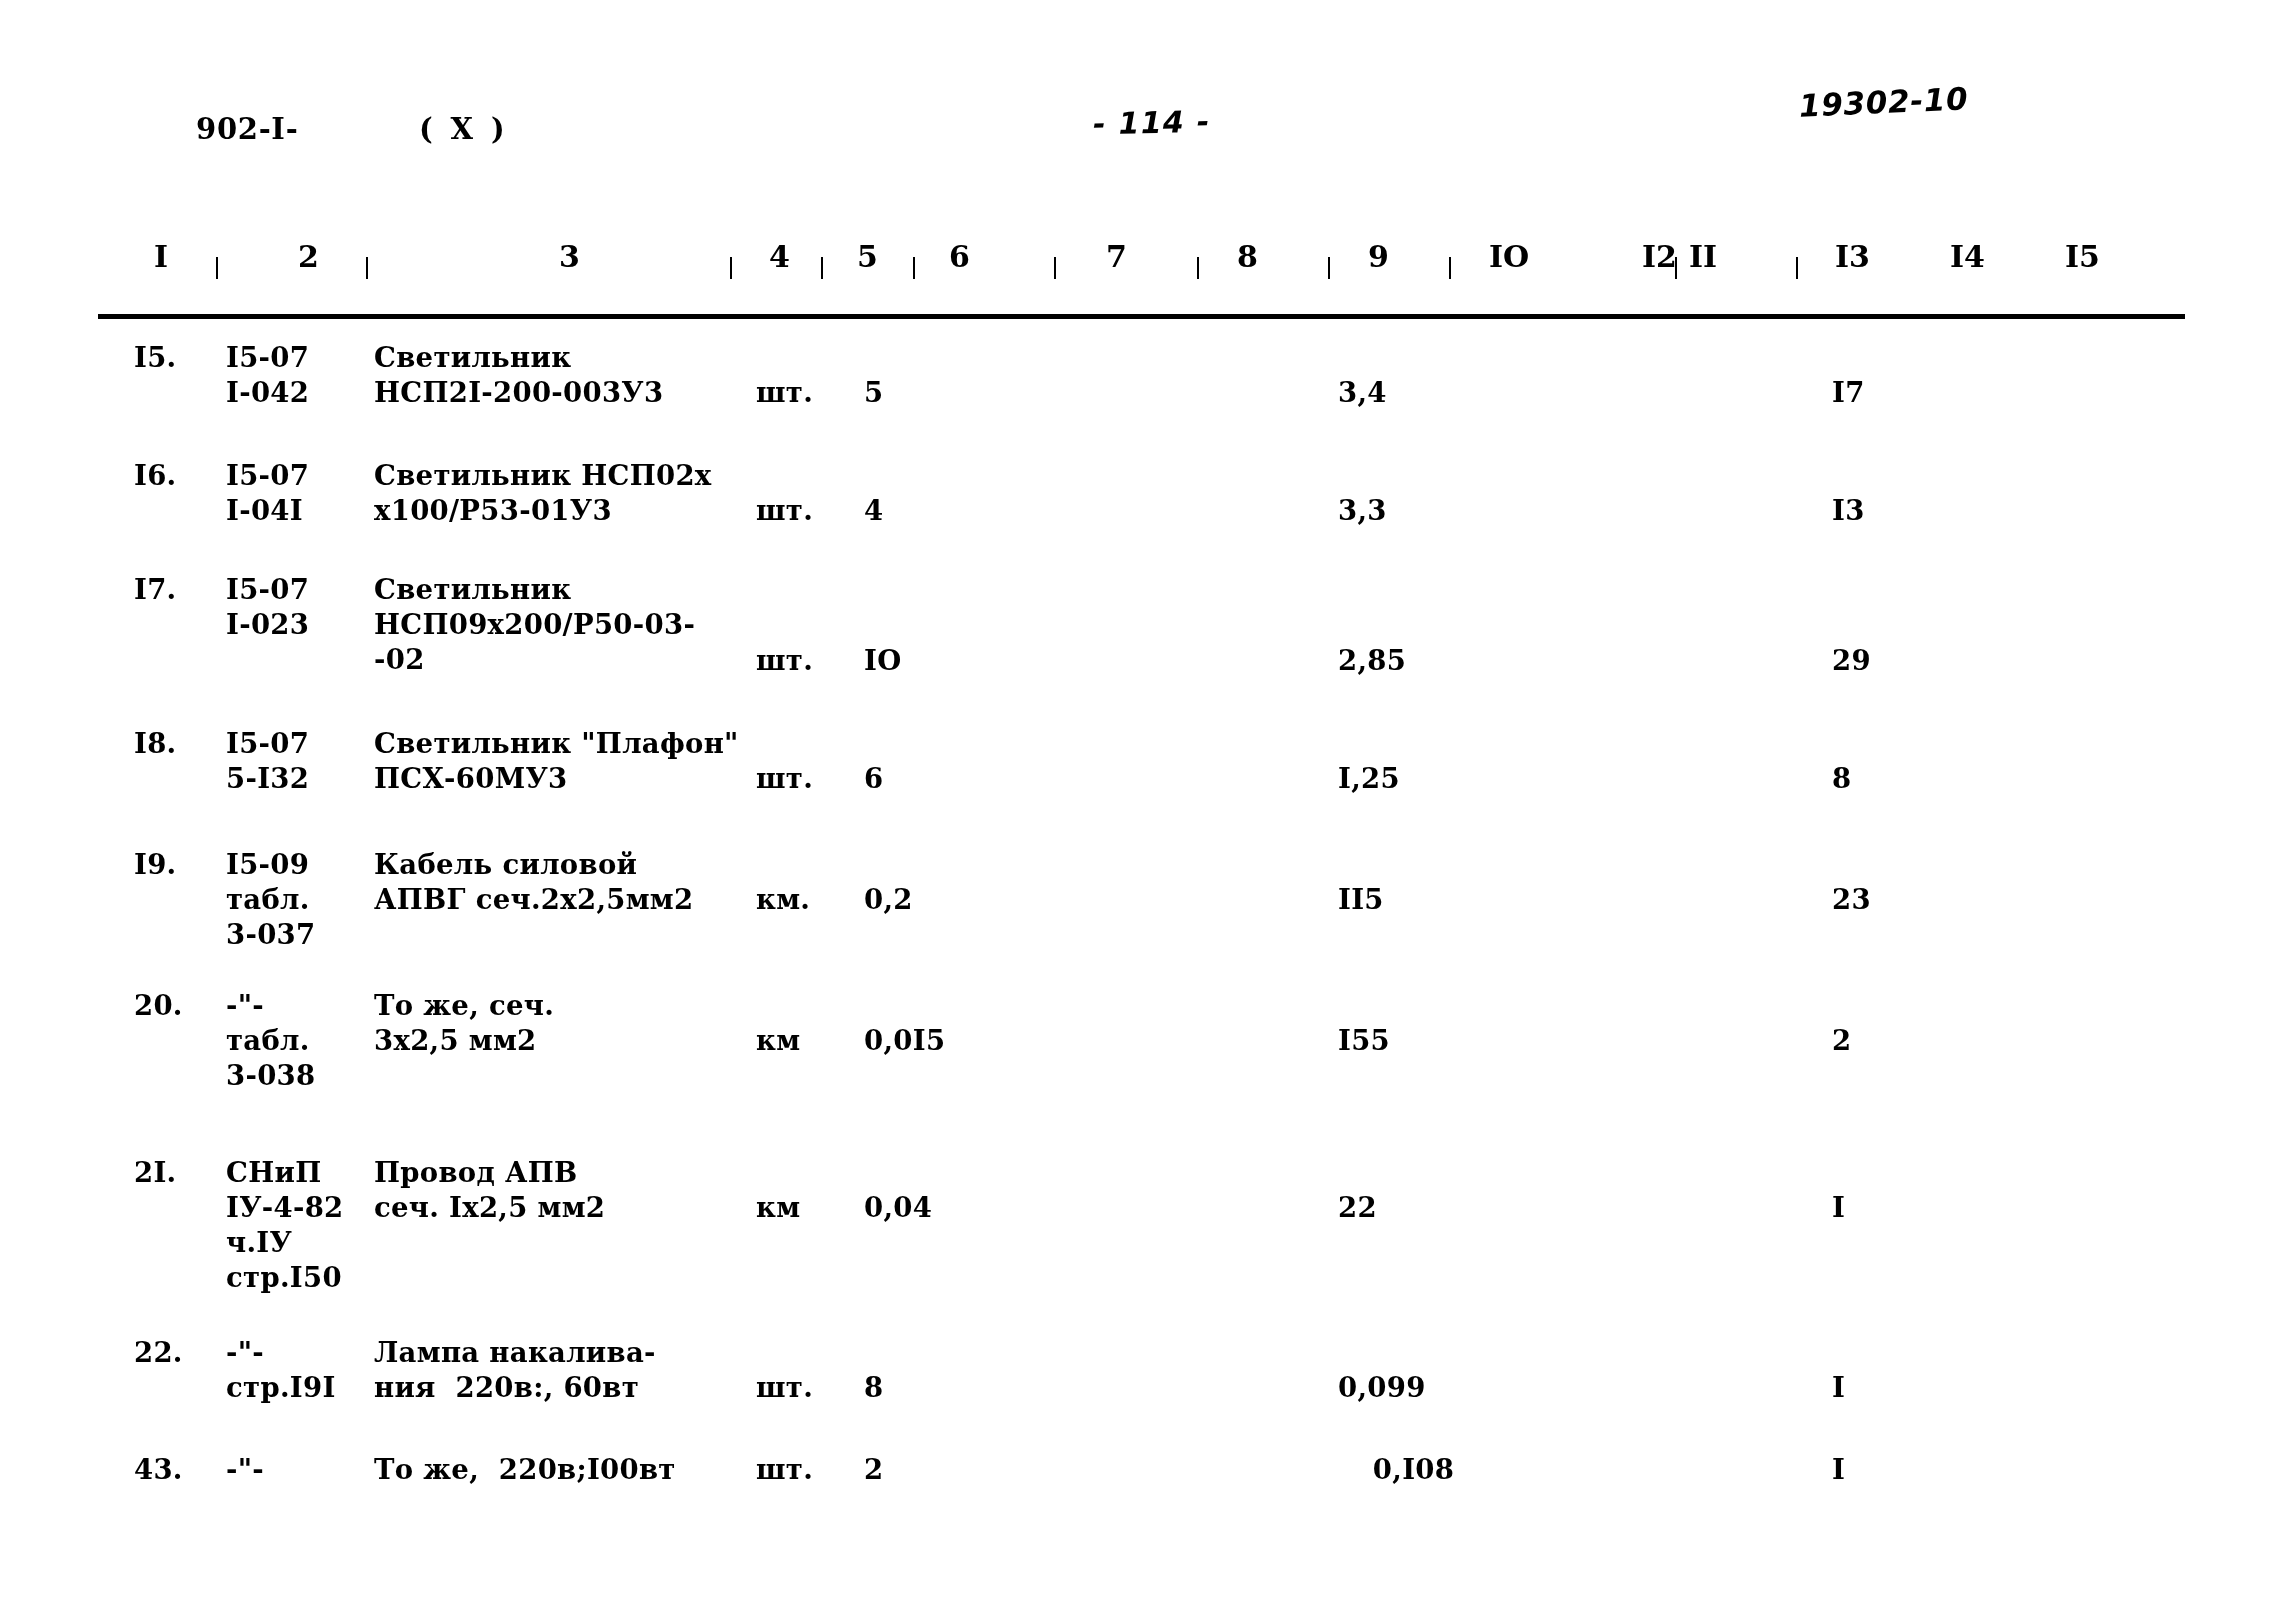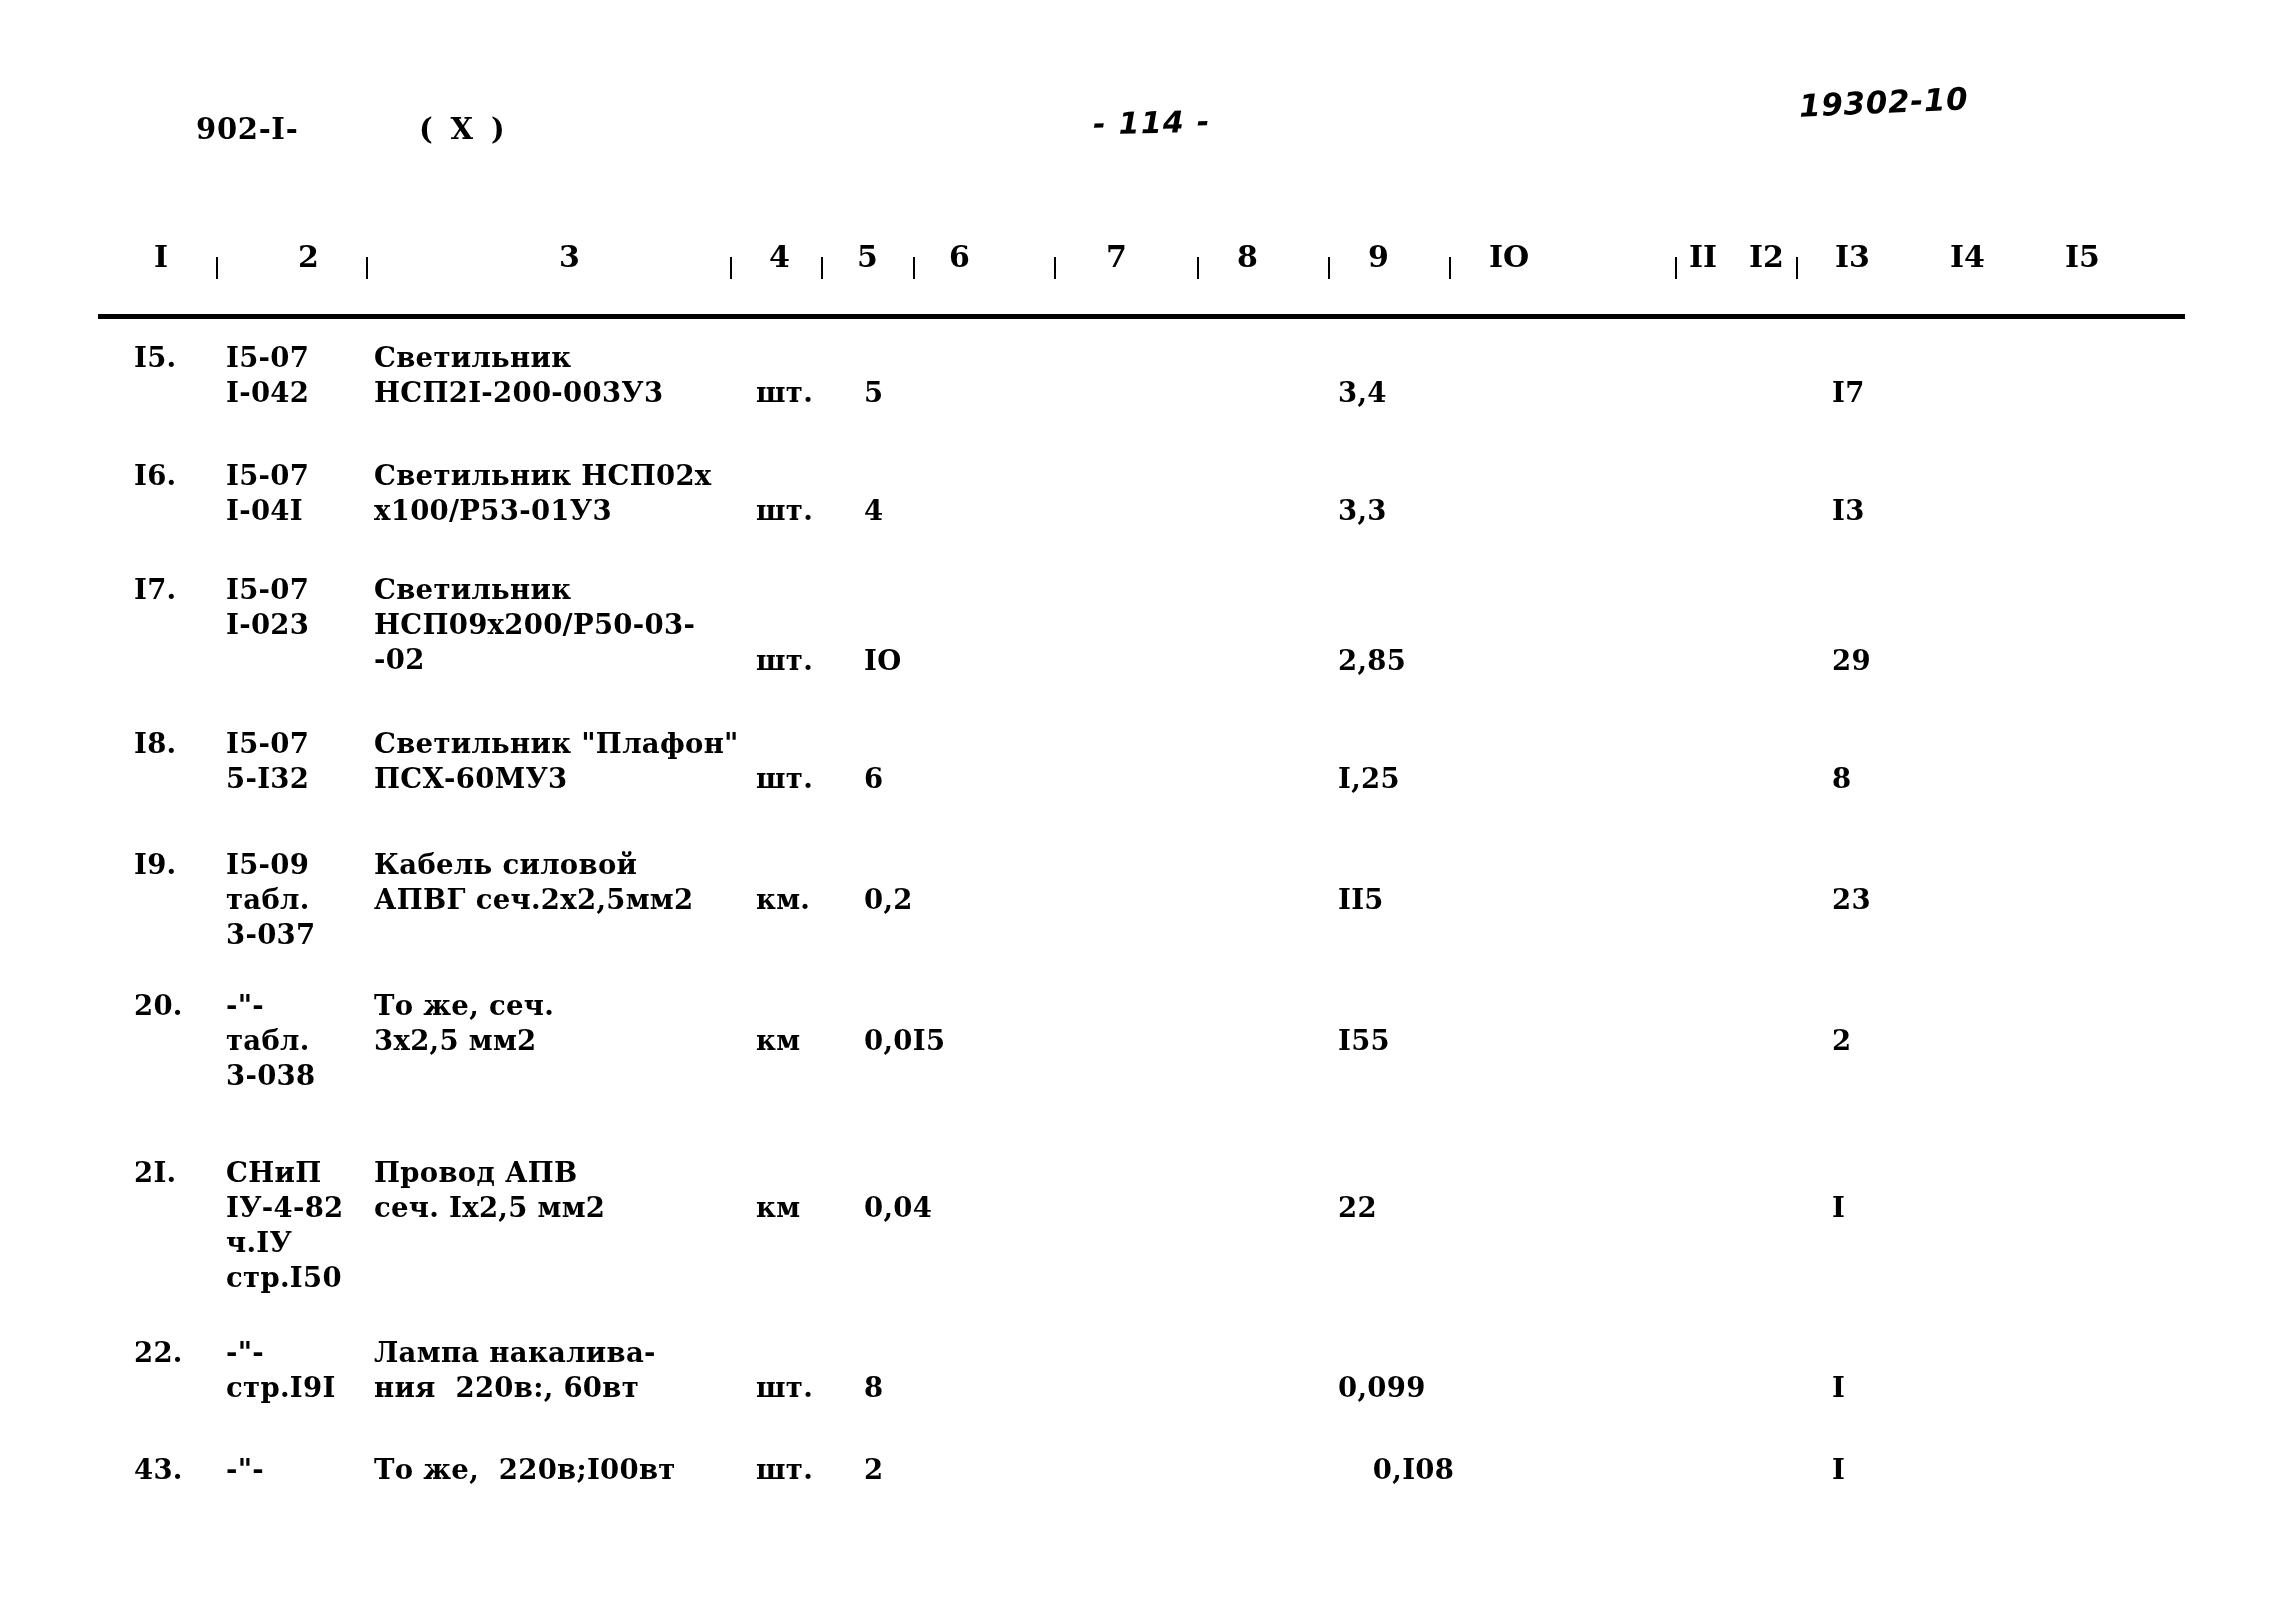--- a/index.html
+++ b/index.html
@@ -155,21 +155,21 @@
       <div class="ch" style="left: 298px;">2</div>
       <div class="ch" style="left: 559px;">3</div>
       <div class="ch" style="left: 769px;">4</div>
       <div class="ch" style="left: 857px;">5</div>
       <div class="ch" style="left: 949px;">6</div>
       <div class="ch" style="left: 1106px;">7</div>
       <div class="ch" style="left: 1237px;">8</div>
       <div class="ch" style="left: 1368px;">9</div>
       <div class="ch" style="left: 1489px;">IO</div>
       <div class="ch" style="left: 1689px;">II</div>
-      <div class="ch" style="left: 1749px;">I2</div>
+      <div class="ch" style="left: 1642px;">I2</div>
       <div class="ch" style="left: 1835px;">I3</div>
       <div class="ch" style="left: 1950px;">I4</div>
       <div class="ch" style="left: 2065px; text-align: right;">I5</div>
       <div class="tick" style="left: 216px;"></div>
       <div class="tick" style="left: 366px;"></div>
       <div class="tick" style="left: 730px;"></div>
       <div class="tick" style="left: 821px;"></div>
       <div class="tick" style="left: 913px;"></div>
       <div class="tick" style="left: 1054px;"></div>
       <div class="tick" style="left: 1197px;"></div>

